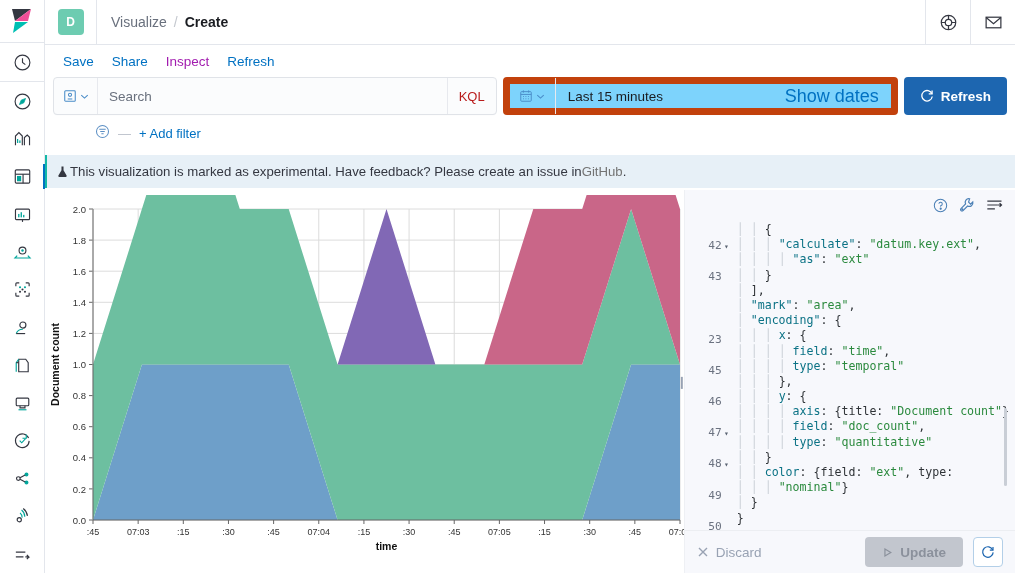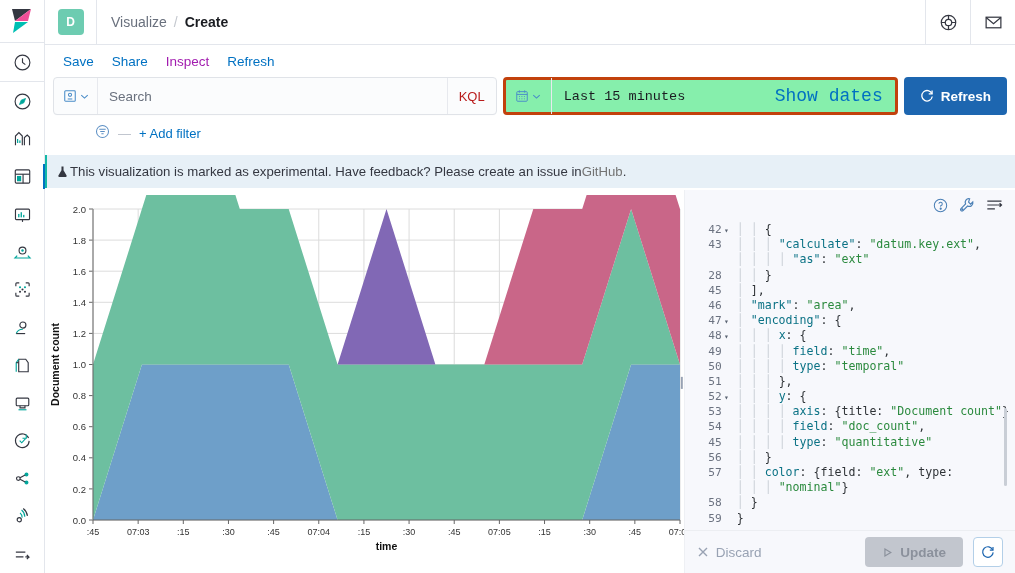--- a/index.html
+++ b/index.html
@@ -80,23 +80,22 @@
     flex:1; border:0; outline:0; background:transparent; padding:0 11px;
     font-size:13.5px; color:#1a1c21; font-family:inherit;
   }
   .qb-input::placeholder { color:#69707d; }
   .qb-kql {
     padding:0 11px; font-size:13px; color:#b91c1c; font-weight:400; cursor:pointer;
     border-left:1px solid #e7e9ee; height:36px; display:flex; align-items:center;
   }
   .qb-dates {
     width:395px; height:38px; display:flex; align-items:center;
-    border:3px solid #c2410c; border-radius:4px; background:#86efac;
+    border:7px solid #c2410c; border-radius:4px; background:#7dd3fc;
     box-shadow: 0 1px 1px -1px rgba(152,162,179,.2);
-    font-family: Liberation Mono, monospace;
   }
   .qb-cal {
     width:46px; height:36px; display:flex; align-items:center; justify-content:center; gap:3px;
     border-right:1px solid #e7e9ee; cursor:pointer;
   }
   .qb-range { flex:1; padding:0 12px; font-size:13.5px; color:#1a1c21; cursor:pointer; }
   .qb-showdates { padding:0 12px; font-size:18px; color:#0071c2; cursor:pointer; }
   .qb-refresh {
     height:38px; padding:0 16px; background:#1d66b0; color:#fff; border:0; border-radius:4px;
     font-size:13.5px; font-weight:600; display:flex; align-items:center; gap:7px; cursor:pointer;
@@ -149,21 +148,21 @@
   .ed-tool { cursor:pointer; display:flex; align-items:center; }
   .ed-code {
     flex:1; margin:0 6px 0 4px; background:#f7f8fc; overflow:hidden; position:relative;
     font-family:"DejaVu Sans Mono", monospace; font-size:11.6px; line-height:15.2px;
   }
   .code-inner { display:flex; padding-top:2px; }
   .gutter {
     width:36px; text-align:right; padding-right:3px; color:#6b7280; user-select:none;
     font-size:11.2px;
   }
-  .gutter div { height:15.2px; position:relative; }
+  .gutter div { height:15.2px; position:relative;margin-top:16px; }
   .fold { position:absolute; right:-7px; color:#5a6372; font-size:8px; top:1px; }
   .code-body { flex:1; padding-left:12px; white-space:pre; color:#1a1c21; }
   .code-body div { height:15.2px; }
   .tok-key { color:#0b7285; }
   .tok-str { color:#2b8a3e; }
   .tok-plain { color:#2f3337; }
   .tok-ind { color:#c9ced6; }
   .ed-scroll {
     position:absolute; right:2px; top:188px; width:3px; height:78px;
     background:#c9ced6; border-radius:2px;
@@ -543,21 +542,21 @@
           </svg>
         </span>
       </div>
 
       <div class="ed-code">
         <div class="code-inner">
           <div class="gutter" id="gutter">
               <div>42<span class="fold">▾</span></div>
               <div>43</div>
               <div></div>
-              <div>28</div>
+              <div>23</div>
               <div>45</div>
               <div>46</div>
               <div>47<span class="fold">▾</span></div>
               <div>48<span class="fold">▾</span></div>
               <div>49</div>
               <div>50</div>
               <div>51</div>
               <div>52<span class="fold">▾</span></div>
               <div>53</div>
               <div>54</div>

